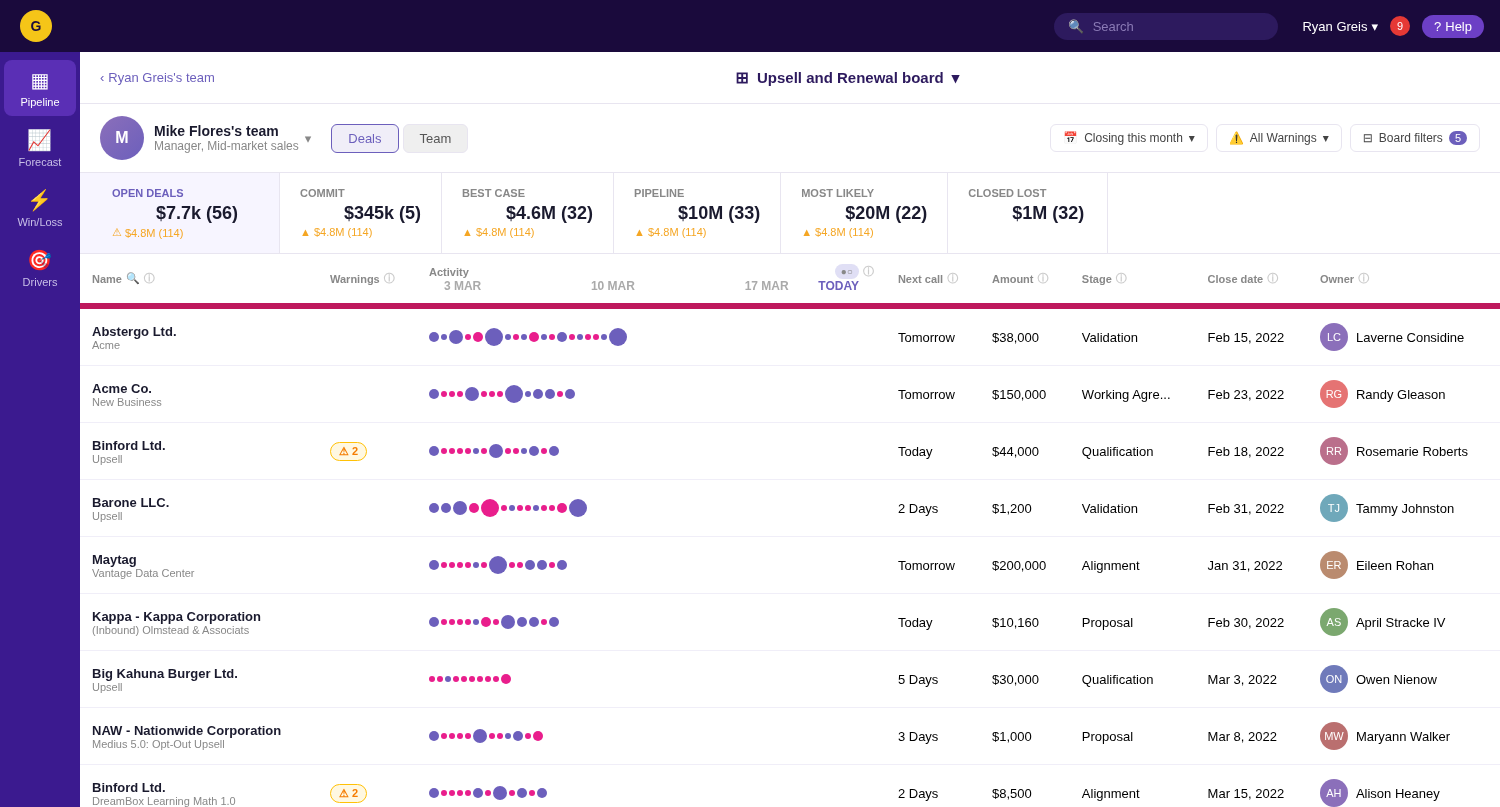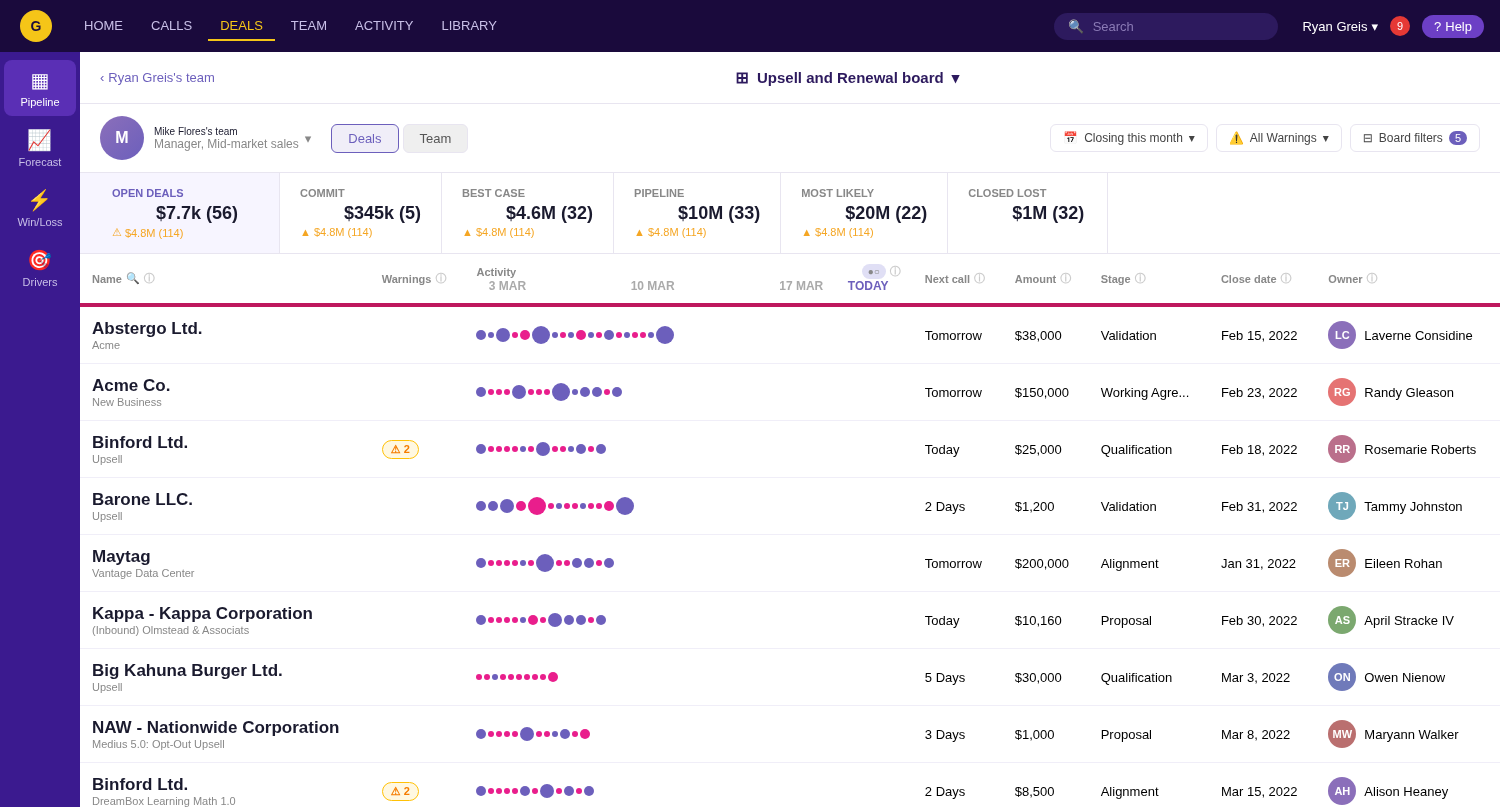--- a/index.html
+++ b/index.html
@@ -115,21 +115,21 @@
 
     
     .team-header {
       background: white;
       padding: 12px 20px;
       display: flex;
       align-items: center;
       border-bottom: 1px solid #e8e5f0;
     }
     .team-avatar { width: 44px; height: 44px; border-radius: 50%; background: #8b6fba; overflow: hidden; margin-right: 10px; }
-    .team-name { font-weight: 400; font-size: 10px; color: #1a1a2e; }
+    .team-name { font-weight: 700; font-size: 14px; color: #1a1a2e; }
     .team-role { font-size: 12px; color: #888; }
     .team-tabs { margin-left: 20px; display: flex; gap: 4px; }
     .team-tab {
       padding: 6px 16px;
       border-radius: 6px;
       font-size: 13px;
       font-weight: 500;
       cursor: pointer;
       border: 1px solid #e8e5f0;
       color: #555;
@@ -170,34 +170,34 @@
     }
     .summary-card:first-child { min-width: 200px; background: #f7f5ff; }
     .summary-label { font-size: 11px; font-weight: 600; color: #888; text-transform: uppercase; margin-bottom: 4px; }
     .summary-card:first-child .summary-label { color: #6c5fbc; }
     .summary-value { font-size: 18px; font-weight: 700; color: #1a1a2e; margin-left: 44px; }
     .summary-sub { font-size: 11px; color: #f5a623; margin-top: 2px; display: flex; align-items: center; gap: 3px; }
 
     
     .table-container { flex: 1; overflow-y: auto; background: white; }
     .deals-table { width: 100%; border-collapse: collapse; }
-    .deals-table thead tr { border-bottom: 4px solid #be185d; }
+    .deals-table thead tr { border-bottom: 6px solid #be185d; }
     .deals-table th {
       padding: 10px 12px;
       text-align: left;
       font-size: 11px;
       font-weight: 600;
       color: #888;
       background: white;
       position: sticky;
       top: 0;
       white-space: nowrap;
     }
     .deals-table td { padding: 8px 12px; border-bottom: 1px solid #f0eef8; vertical-align: middle; }
-    .deal-name { font-weight: 600; font-size: 17px; color: #1a1a2e; }
+    .deal-name { font-weight: 600; font-size: 13px; color: #1a1a2e; }
     .deal-company { font-size: 11px; color: #888; }
     .activity-dots { display: flex; align-items: center; gap: 2px; height: 40px; position: relative; }
     .dot { border-radius: 50%; display: inline-block; }
     .dot-purple { background: #6c5fbc; }
     .dot-pink { background: #e91e8c; }
     .dot-sm { width: 6px; height: 6px; }
     .dot-md { width: 10px; height: 10px; }
     .dot-lg { width: 14px; height: 14px; }
     .dot-xl { width: 18px; height: 18px; }
     .warning-badge {
@@ -214,46 +214,38 @@
     }
     .owner-cell { display: flex; align-items: center; gap: 8px; }
     .owner-avatar {
       width: 28px;
       height: 28px;
       border-radius: 50%;
       display: flex;
       align-items: center;
       justify-content: center;
       font-size: 11px;
-      font-weight: 700;
+      font-weight: 400;
       color: white;
       flex-shrink: 0;
     }
     .col-header-with-icon { display: flex; align-items: center; gap: 4px; }
     .date-markers { display: flex; justify-content: space-around; font-size: 12px; color: #aaa; }
     .today-marker { color: #6c5fbc; font-weight: 600; }
     .activity-col { min-width: 420px; }
   </style>
 </head>
 <body>
 
 <nav class="top-nav">
   <div class="nav-logo">
     <svg width="36" height="36" viewBox="0 0 36 36">
       <circle cx="18" cy="18" r="16" fill="#f5c518"></circle>
       <text x="18" y="23" text-anchor="middle" font-size="14" font-weight="bold" fill="#1a0a3c">G</text>
     </svg>
-  </div>
-  <div class="nav-links">
-    <a class="nav-link">HOME</a>
-    <a class="nav-link">CALLS</a>
-    <a class="nav-link active">DEALS</a>
-    <a class="nav-link">TEAM</a>
-    <a class="nav-link">ACTIVITY</a>
-    <a class="nav-link">LIBRARY</a>
   </div>
   <div class="nav-search">
     <span style="color:#8a7ab5;">🔍</span>
     <input type="text" placeholder="Search" style="">
   </div>
   <div class="nav-right">
     <div class="nav-user">
       <span>Ryan Greis</span>
       <span>▾</span>
     </div>
@@ -537,21 +529,21 @@
                   <span class="dot dot-purple dot-lg"></span>
                   <span class="dot dot-pink dot-sm"></span>
                   <span class="dot dot-pink dot-sm"></span>
                   <span class="dot dot-purple dot-sm"></span>
                   <span class="dot dot-purple dot-md"></span>
                   <span class="dot dot-pink dot-sm"></span>
                   <span class="dot dot-purple dot-md"></span>
       </div>
     </td>
     <td>Today</td>
-    <td>$25,000</td>
+    <td>$44,000</td>
     <td>Qualification</td>
     <td>Feb 18, 2022</td>
     <td>
       <div class="owner-cell">
         <div class="owner-avatar" style="background:#ba6f8b">RR</div>
         <span>Rosemarie Roberts</span>
       </div>
     </td>
   </tr>
             <tr>

